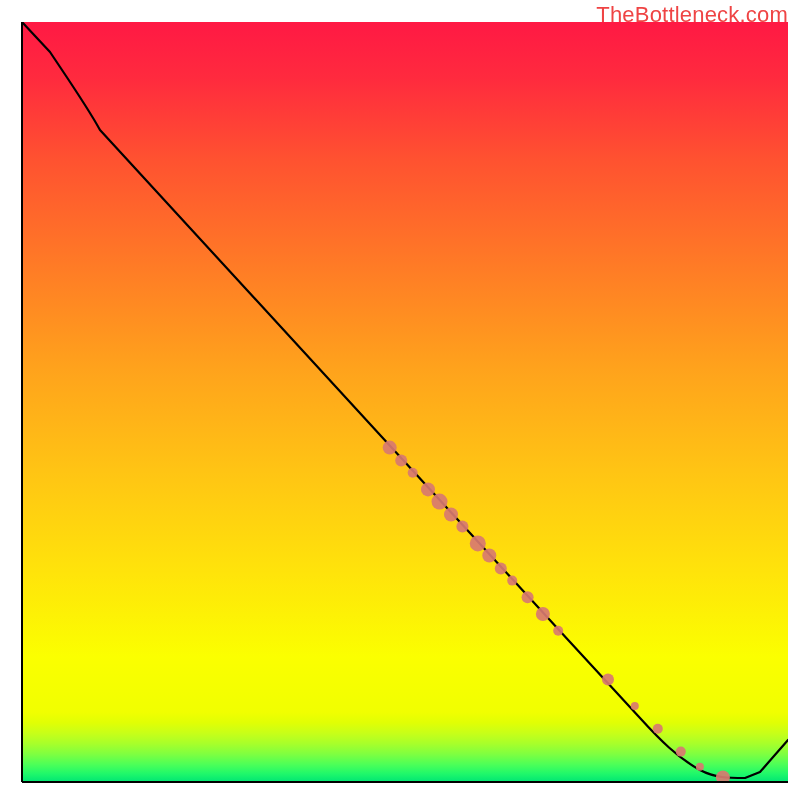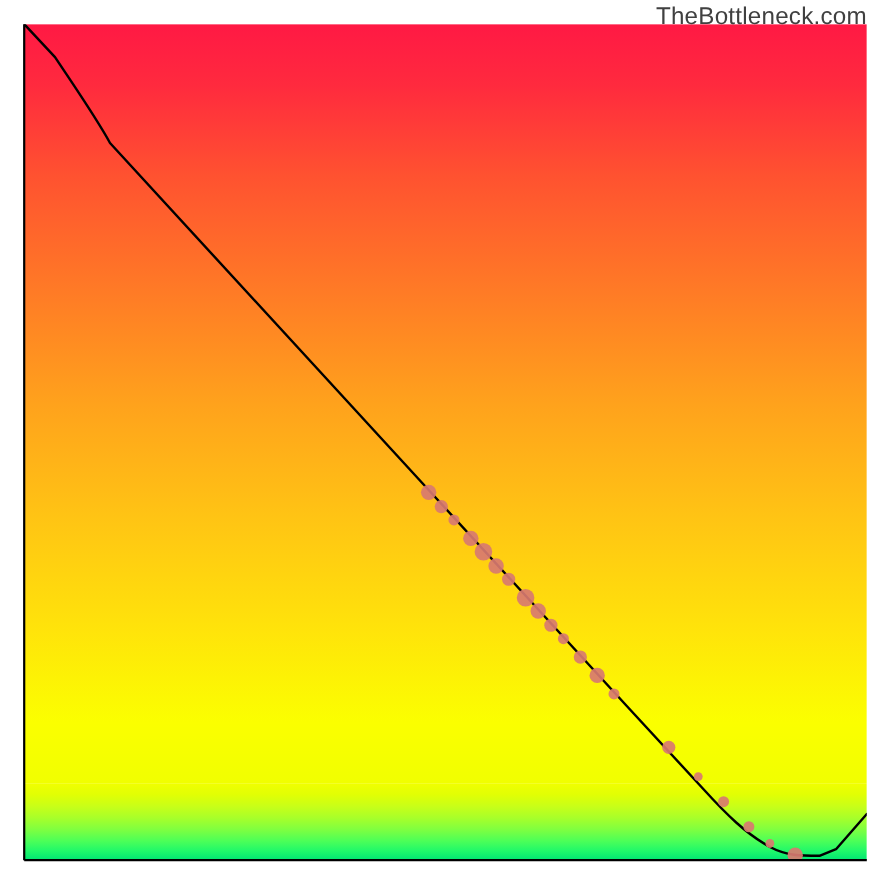--- a/index.html
+++ b/index.html
@@ -17,21 +17,21 @@
   }
   svg {
     display: block;
   }
   #watermark {
     position: absolute;
     top: 2px;
     right: 12px;
     font-size: 22px;
     font-weight: 500;
-    color: #404040;
+    color: #ef4444;
     letter-spacing: 0.2px;
   }
 </style>
 </head>
 <body>
 <div id="container">
 
   <svg id="chart-svg" width="800" height="800" viewBox="0 0 800 800">
     <defs>
 

